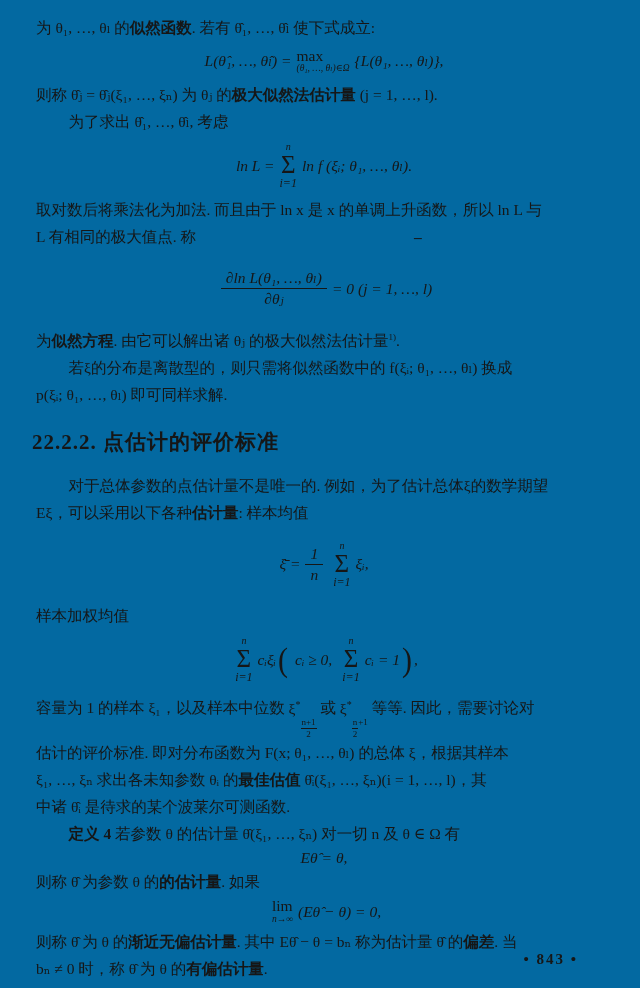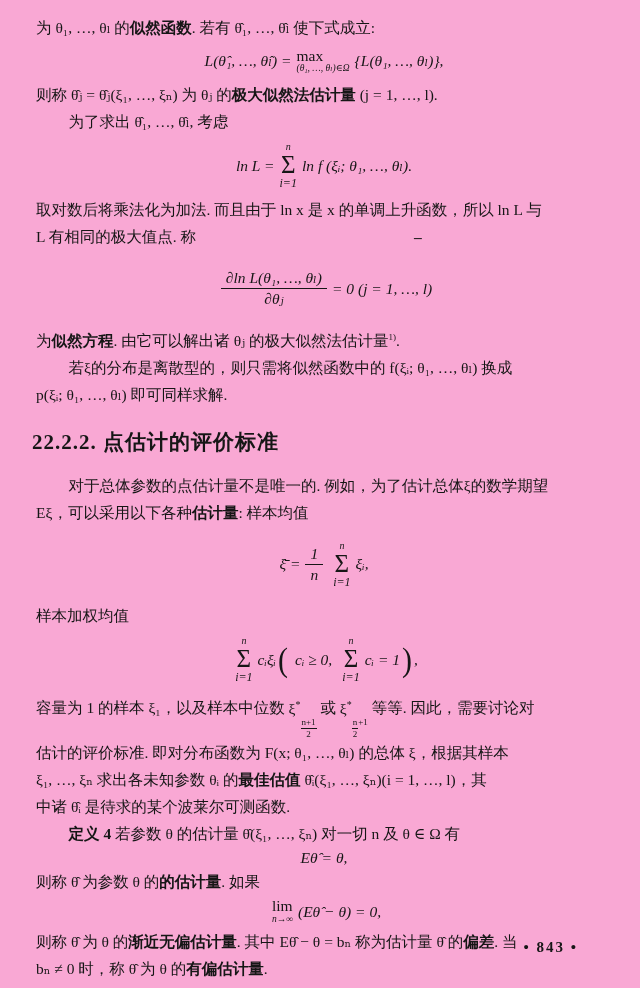--- a/index.html
+++ b/index.html
@@ -1,21 +1,21 @@
 <!DOCTYPE html>
 <html><head>
 <meta charset="utf-8">
 <style>
   html,body { margin:0; padding:0; }
   .page {
     position: relative;
     width: 640px;
     height: 988px;
     box-sizing: border-box;
-    background: #f9a8d4;
+    background: #0369a1;
     color: #161616;
     font-family: "Liberation Serif", "DejaVu Serif", serif;
     font-size: 15.5px;
     padding: 14px 28px 0 36px;
     overflow: hidden;
   }
   .line { line-height: 27px; min-height: 27px; }
   .ind { text-indent: 2.1em; }
   .b { font-weight: bold; }
   sup.fn { font-size: 9px; vertical-align: super; line-height: 0; }
@@ -48,21 +48,21 @@
 
   .heading {
     font-size: 21px; font-weight: bold;
     margin: 20px 0 16px -4px; letter-spacing: 1px;
   }
   .dashart { display: inline-block; margin-left: 218px; font-weight: bold; }
 
   .fnrule { width: 188px; border: 0; border-top: 3px solid #1d1d1d; margin: 22px 0 12px 0; }
 
   .pagenum {
-    position: absolute; right: 62px; bottom: 32px;
+    position: absolute; right: 62px; bottom: 20px;
     font-weight: bold; letter-spacing: 2px; font-size: 15px;
   }
 </style>
 </head>
 <body>
 
 <div class="page">
 
   <div class="line"><span>为 θ₁, …, θₗ 的</span><span class="b">似然函数</span><span>. 若有 θ̂₁, …, θ̂ₗ 使下式成立:</span></div>
 

